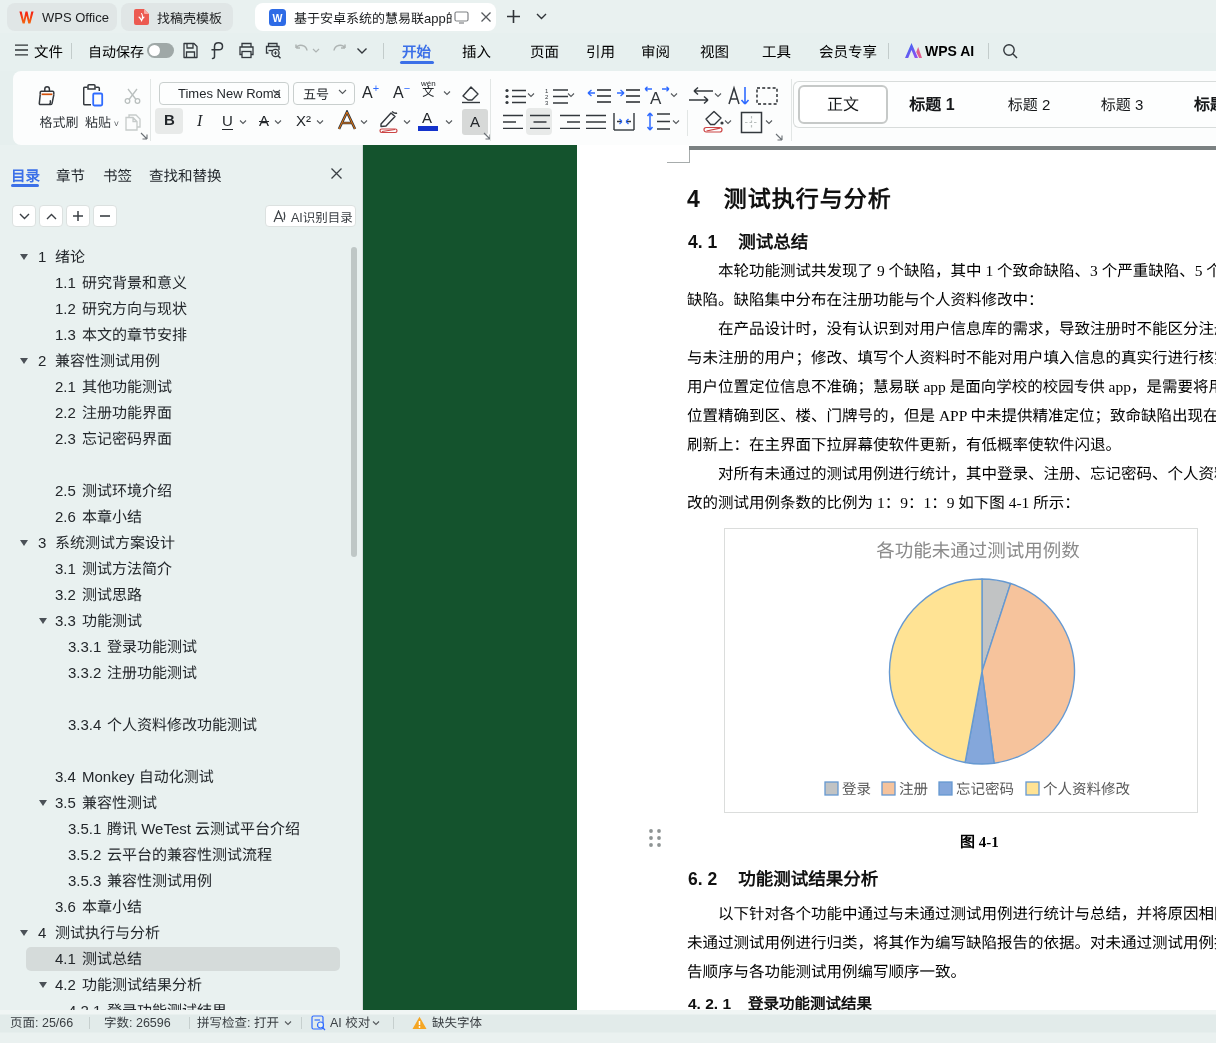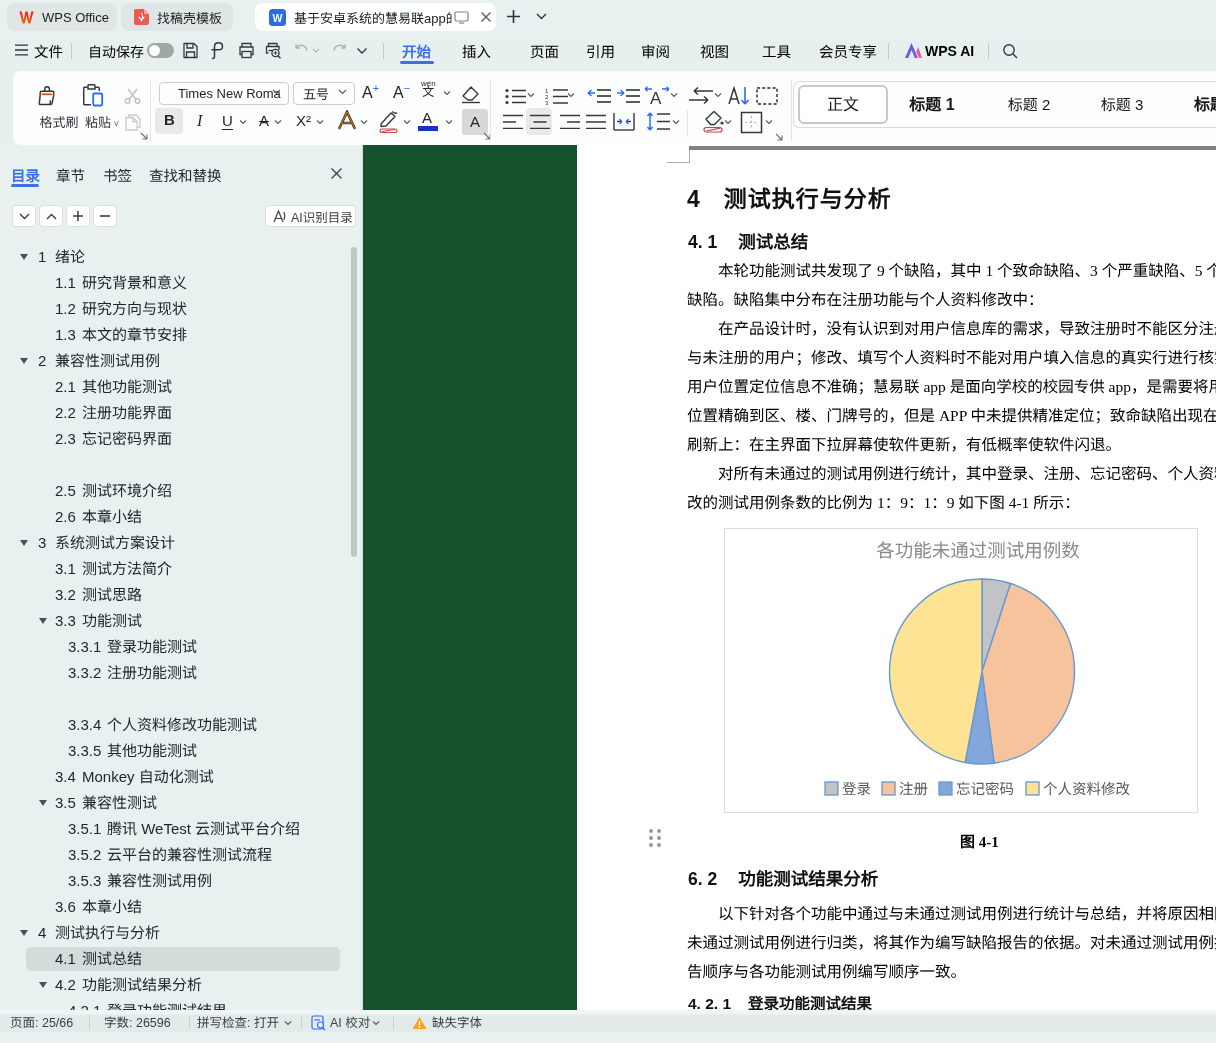--- a/index.html
+++ b/index.html
@@ -452,24 +452,20 @@
       <span style="position:absolute;left:107px">登录功能测试</span>
     </div>
   <div class="trow" style="left:0;top:516px;width:363px">
       <span style="position:absolute;left:68px">3.3.2</span>
       <span style="position:absolute;left:107px">注册功能测试</span>
     </div>
   <div class="trow" style="left:0;top:568px;width:363px">
       <span style="position:absolute;left:68px">3.3.4</span>
       <span style="position:absolute;left:107px">个人资料修改功能测试</span>
     </div>
-  <div class="trow" style="left:0;top:594px;width:363px">
-      <span style="position:absolute;left:68px">3.3.5</span>
-      <span style="position:absolute;left:107px">其他功能测试</span>
-    </div>
   <div class="trow" style="left:0;top:620px;width:363px">
       <span style="position:absolute;left:55px">3.4</span>
       <span style="position:absolute;left:82px">Monkey 自动化测试</span>
     </div>
   <div class="trow" style="left:0;top:646px;width:363px">
       <span class="tri" style="left:39px;top:9px"></span>
       <span style="position:absolute;left:55px">3.5</span>
       <span style="position:absolute;left:82px">兼容性测试</span>
     </div>
   <div class="trow" style="left:0;top:672px;width:363px">

